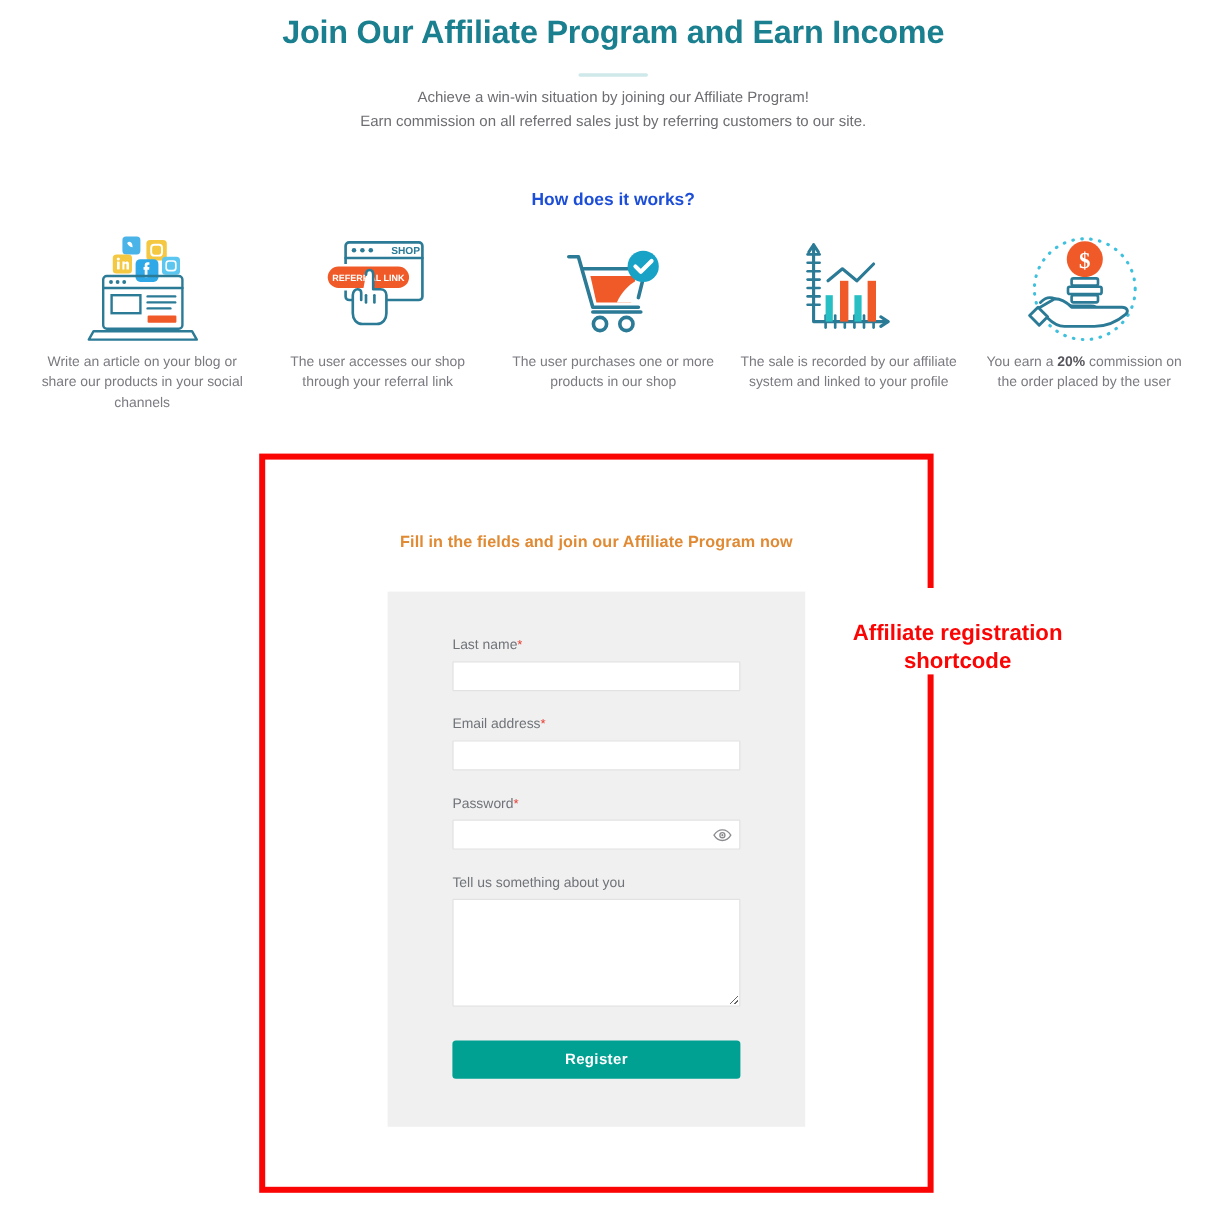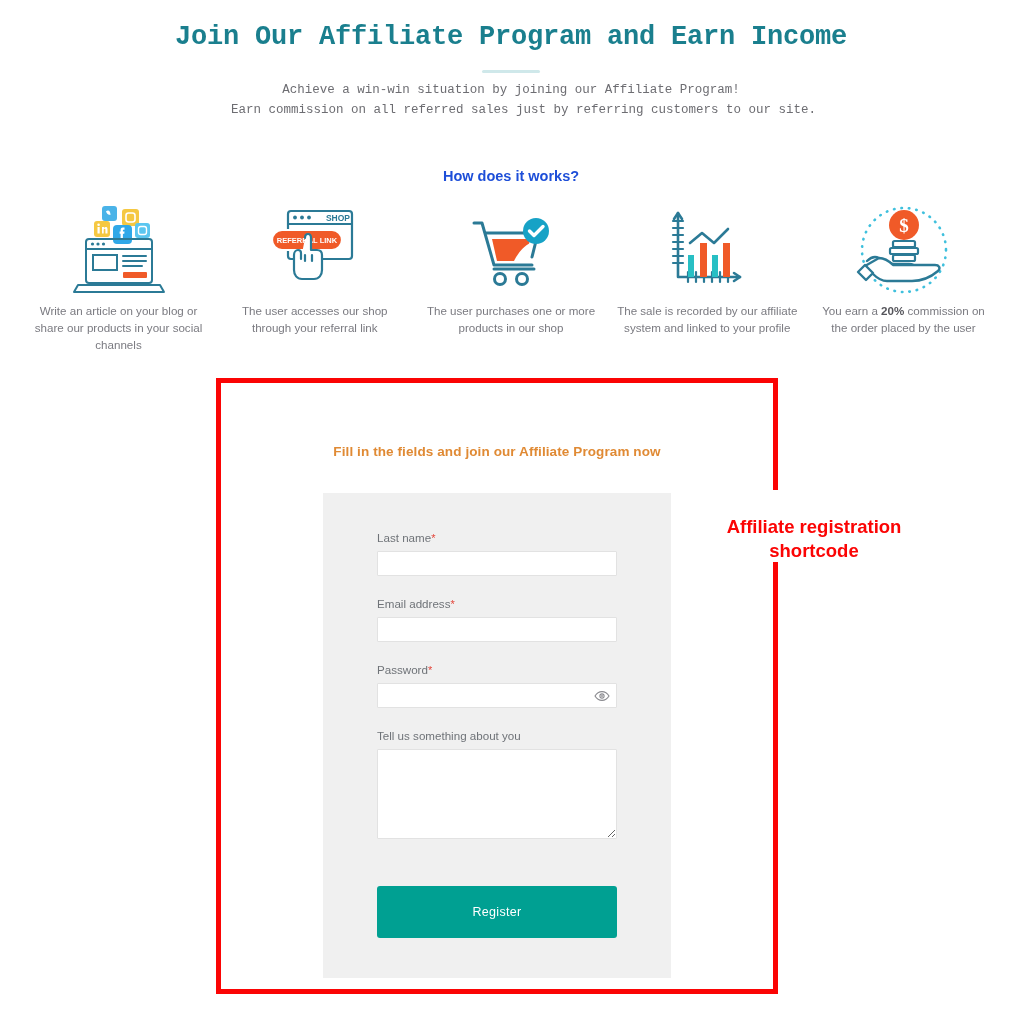--- a/index.html
+++ b/index.html
@@ -11,23 +11,22 @@
   body {
     width: 1022px;
     height: 1024px;
     position: relative;
     font-family: "Liberation Sans", sans-serif;
     overflow: hidden;
   }
 
   
   .hero {
-    padding-top: 22px;
+    padding-top: 12px;
     text-align: center;
-    font-family: Liberation Mono, monospace;
   }
   .hero-title {
     margin: 0;
     font-size: 27px;
     font-weight: bold;
     color: #1a7f8e;
     letter-spacing: -0.2px;
   }
   .hero-divider {
     width: 58px;
@@ -93,21 +92,21 @@
   .red-gap {
     position: absolute;
     left: 770px;
     top: 490px;
     width: 14px;
     height: 72px;
     background: #ffffff;
   }
   .red-label {
     position: absolute;
-    left: 676px;
+    left: 660px;
     top: 515px;
     width: 276px;
     text-align: center;
     font-size: 18.5px;
     font-weight: bold;
     line-height: 24px;
     color: #fb0404;
   }
 
   
@@ -183,30 +182,30 @@
     border-radius: 1px;
     font-family: "Liberation Sans", sans-serif;
     font-size: 12px;
     color: #444;
     padding: 6px 8px;
     outline: none;
     display: block;
     resize: vertical;
   }
   .register-btn {
-    margin-top: 32px;
+    margin-top: 13px;
     width: 100%;
-    height: 52px;
+    height: 32px;
     background: #00a092;
     border: none;
     border-radius: 3px;
     color: #ffffff;
     font-family: "Liberation Sans", sans-serif;
     font-size: 12.5px;
-    font-weight: normal;
+    font-weight: bold;
     letter-spacing: 0.3px;
     cursor: pointer;
   }
 </style>
 </head>
 <body>
 
 <div class="hero">
   <h1 class="hero-title">Join Our Affiliate Program and Earn Income</h1>
   <div class="hero-divider"></div>

